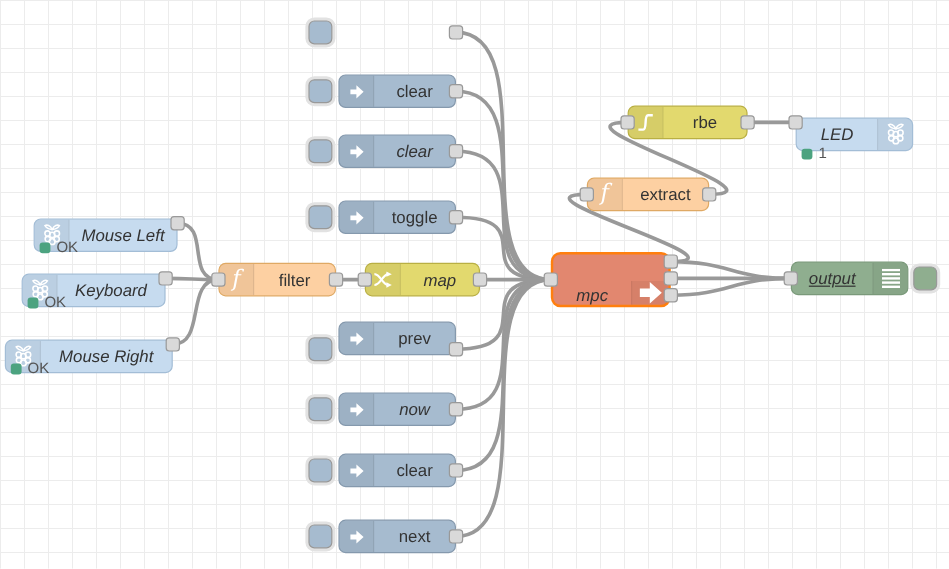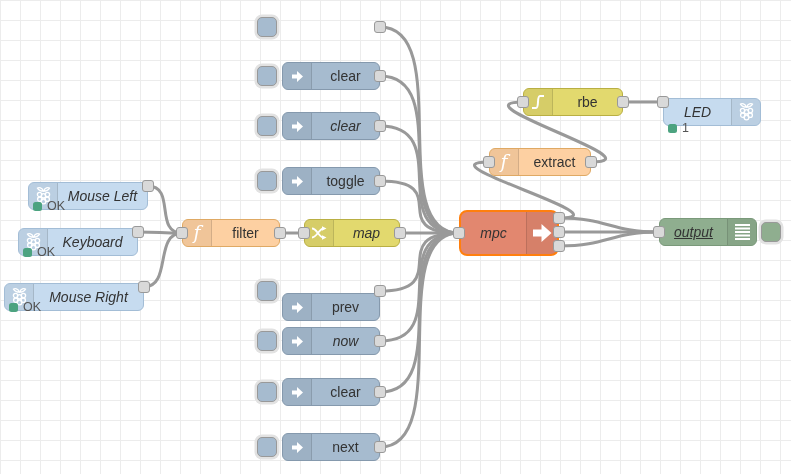--- a/index.html
+++ b/index.html
@@ -11,21 +11,21 @@
     font-family:"Liberation Sans",sans-serif;
   }
   #wires{position:absolute;left:0;top:0;z-index:1;}
   #wires path{stroke:#999;stroke-width:3;fill:none;stroke-linecap:round;}
   .node{position:absolute;z-index:2;height:28px;border-radius:6px;display:flex;align-items:stretch;
         box-sizing:border-box;border:1px solid;font-size:14px;color:#333;}
   .inject{background:#a6bbcf;border-color:#8599ad;}
   .rpi{background:#c6dbef;border-color:#a3bdd6;margin-top:10px;}
   .func{background:#fdd0a2;border-color:#dfa964;}
   .yellow{background:#e2d96e;border-color:#b9af43;}
-  .mpcn{background:#e2876f;border-color:#ff7f0e;border-width:2px;height:46px;border-radius:8px;}
+  .mpcn{background:#e2876f;border-color:#ff7f0e;border-width:2px;height:46px;border-radius:8px;align-items:flex-end;}
   .green{background:#8fae8f;border-color:#7a997a;text-decoration:underline;}
   .icon-box{width:28px;display:flex;align-items:center;justify-content:center;background:rgba(0,0,0,0.05);flex:none;}
   .icon-left{border-right:1px solid rgba(0,0,0,0.12);border-radius:5px 0 0 5px;}
   .icon-right{border-left:1px solid rgba(0,0,0,0.12);border-radius:0 5px 5px 0;}
   .mpcn .icon-box{width:30px;}
   .lbl{flex:1;display:flex;align-items:center;justify-content:center;padding:0 4px;white-space:nowrap;}
   .it .lbl{font-style:italic;}
   .ffont{font-family:"DejaVu Serif",serif;font-style:italic;font-size:19px;color:#fff;line-height:1;margin-top:-2px;}
   .btn{position:absolute;z-index:2;width:20px;height:20px;border-radius:5px;border:1px solid #999;
        box-shadow:0 0 0 2.5px #e2e2e2;box-sizing:border-box;}
@@ -89,21 +89,21 @@
   <div class="node inject" style="left:282px;top:167px;width:98px">
     <span class="icon-box icon-left">
         <svg width="13" height="13" viewBox="0 0 13 13">
           <path d="M1 4.5h5V1l6 5.5-6 5.5V8.5H1z" fill="#fff"></path>
         </svg>
       </span>
     <span class="lbl">toggle</span>
   </div>
 
   <span class="btn btn-inject" style="left:257px;top:281px"></span>
-  <div class="node inject" style="left:282px;top:293px;width:98px">
+  <div class="node inject" style="left:282px;top:268px;width:98px">
     <span class="icon-box icon-left">
         <svg width="13" height="13" viewBox="0 0 13 13">
           <path d="M1 4.5h5V1l6 5.5-6 5.5V8.5H1z" fill="#fff"></path>
         </svg>
       </span>
     <span class="lbl">prev</span>
   </div>
 
   <span class="btn btn-inject" style="left:257px;top:331px"></span>
   <div class="node inject it" style="left:282px;top:327px;width:98px">

